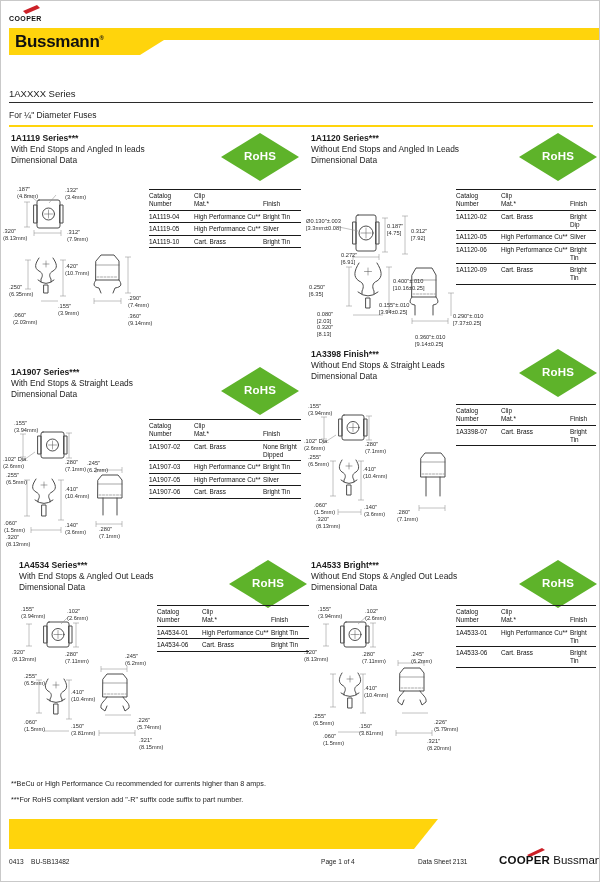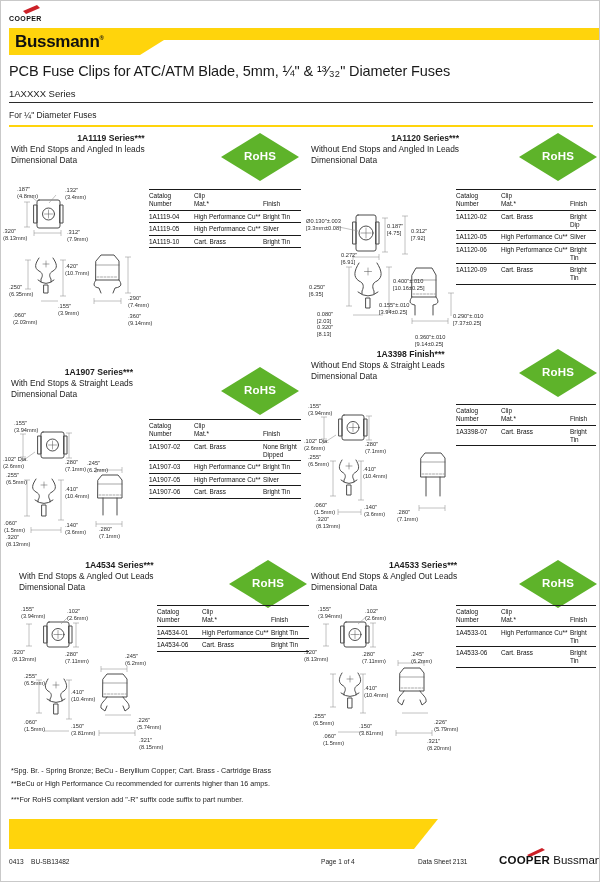--- a/index.html
+++ b/index.html
@@ -13,21 +13,21 @@
   .cooper-sm{font-size:7px;font-weight:bold;letter-spacing:.4px;color:#111;}
   .bussmann{font-size:17px;font-weight:bold;letter-spacing:-.3px;color:#101010;}
   .bussmann .reg{font-size:6px;vertical-align:super;font-weight:bold;}
   .title{font-size:14.5px;color:#1a1a1a;letter-spacing:-.1px;}
   .series{font-size:9.5px;color:#222;}
   .hrule{border-top:1.2px solid #2b2b2b;height:0;}
   .yrule{height:2px;background:#ffd40c;}
   .forline{font-size:8.5px;color:#222;}
   
   .sec{width:300px;height:215px;}
-  .stitle{font-size:8.6px;font-weight:bold;line-height:11px;text-align:right;}
+  .stitle{font-size:8.6px;font-weight:bold;line-height:11px;}
   .ssub{font-size:8.4px;line-height:11px;}
   .rohs{width:78px;height:48px;}
   .rohs-t{position:absolute;left:0;right:0;top:17px;text-align:center;color:#fff;
           font-weight:bold;font-size:11.5px;letter-spacing:.2px;}
   
   .dtable{font-size:6.4px;color:#111;line-height:1.25;}
   .tr{display:flex;border-bottom:1px solid #1a1a1a;padding:2px 0 1.5px;}
   .tr.head{border-top:1.3px solid #1a1a1a;}
   .c1{width:45px;flex-shrink:0;}
   .c2{width:67px;flex-shrink:0;padding-right:2px;}
@@ -52,21 +52,20 @@
 
 <div class="page">
 
   <svg class="abs" style="left:0;top:0" width="600" height="58">
     <polygon points="8,27 598,27 598,39 163,39 139,54 8,54" fill="#ffd40c"></polygon>
     <polygon points="22,10 36,4 39,7 25,13" fill="#cc2128"></polygon>
   </svg>
   <span class="cooper-sm abs" style="left:8px;top:14px">COOPER</span>
   <span class="bussmann abs" style="left:14px;top:31px"><span>Bussmann</span><span class="reg">®</span></span>
 
-  <div class="title abs" style="left:8px;top:62px">PCB Fuse Clips for ATC/ATM Blade, 5mm, ¼" &amp; ¹³⁄₃₂" Diameter Fuses</div>
   <div class="series abs" style="left:8px;top:87px">1AXXXX Series</div>
   <div class="hrule abs" style="left:8px;top:101px;width:584px"></div>
   <div class="forline abs" style="left:8px;top:109px">For ¼" Diameter Fuses</div>
   <div class="yrule abs" style="left:8px;top:124px;width:584px"></div>
 
   <div class="sec abs" style="left:0;top:130px">
     <div class="abs" style="left:10px;top:2px">
       <div class="stitle">1A1119 Series***</div>
       <div class="ssub">With End Stops and Angled In leads</div>
       <div class="ssub">Dimensional Data</div>
@@ -515,21 +514,21 @@
 (3.81mm)</span>
       <span class="dimlbl" style="left:128px;top:116px">.226"
 (5.74mm)</span>
       <span class="dimlbl" style="left:130px;top:136px">.321"
 (8.15mm)</span>
     </div>
   </div>
 
   <div class="sec abs" style="left:300px;top:556px">
     <div class="abs" style="left:10px;top:3px">
-      <div class="stitle">1A4533 Series***</div>
+      <div class="stitle">1A4533 Bright***</div>
       <div class="ssub">Without End Stops &amp; Angled Out Leads</div>
       <div class="ssub">Dimensional Data</div>
     </div>
     <div class="rohs abs" style="left:218px;top:3px">
       <svg width="78" height="48">
           <polygon points="39,0 78,24 39,48 0,24" fill="#5eb32a"></polygon>
         </svg>
       <span class="rohs-t">RoHS</span>
     </div>
     <div class="dtable abs" style="left:155px;top:48px;width:140px">
@@ -602,22 +601,21 @@
 (1.5mm)</span>
       <span class="dimlbl" style="left:58px;top:122px">.150"
 (3.81mm)</span>
       <span class="dimlbl" style="left:133px;top:118px">.226"
 (5.79mm)</span>
       <span class="dimlbl" style="left:126px;top:137px">.321"
 (8.20mm)</span>
     </div>
   </div>
 
-  <div class="fnote abs" style="left:10px;top:765px">*Spg. Br. - Spring Bronze; BeCu - Beryllium Copper; Cart. Brass - Cartridge Brass</div>
-  <div class="fnote abs" style="left:10px;top:778px">**BeCu or High Performance Cu recommended for currents higher than 16 amps.</div>
+  <div class="fnote abs" style="left:10px;top:778px">**BeCu or High Performance Cu recommended for currents higher than 8 amps.</div>
   <div class="fnote abs" style="left:10px;top:794px">***For RoHS compliant version add "-R" suffix code suffix to part number.</div>
 
   <svg class="abs" style="left:0;top:815px" width="600" height="36">
     <polygon points="8,3 437,3 413,33 8,33" fill="#ffd40c"></polygon>
   </svg>
   <span class="ftext abs" style="left:8px;top:857px">0413</span>
   <span class="ftext abs" style="left:30px;top:857px">BU-SB13482</span>
   <span class="ftext abs" style="left:320px;top:857px">Page 1 of 4</span>
   <span class="ftext abs" style="left:417px;top:857px">Data Sheet 2131</span>
   <div class="flogo abs" style="left:498px;top:853px">

